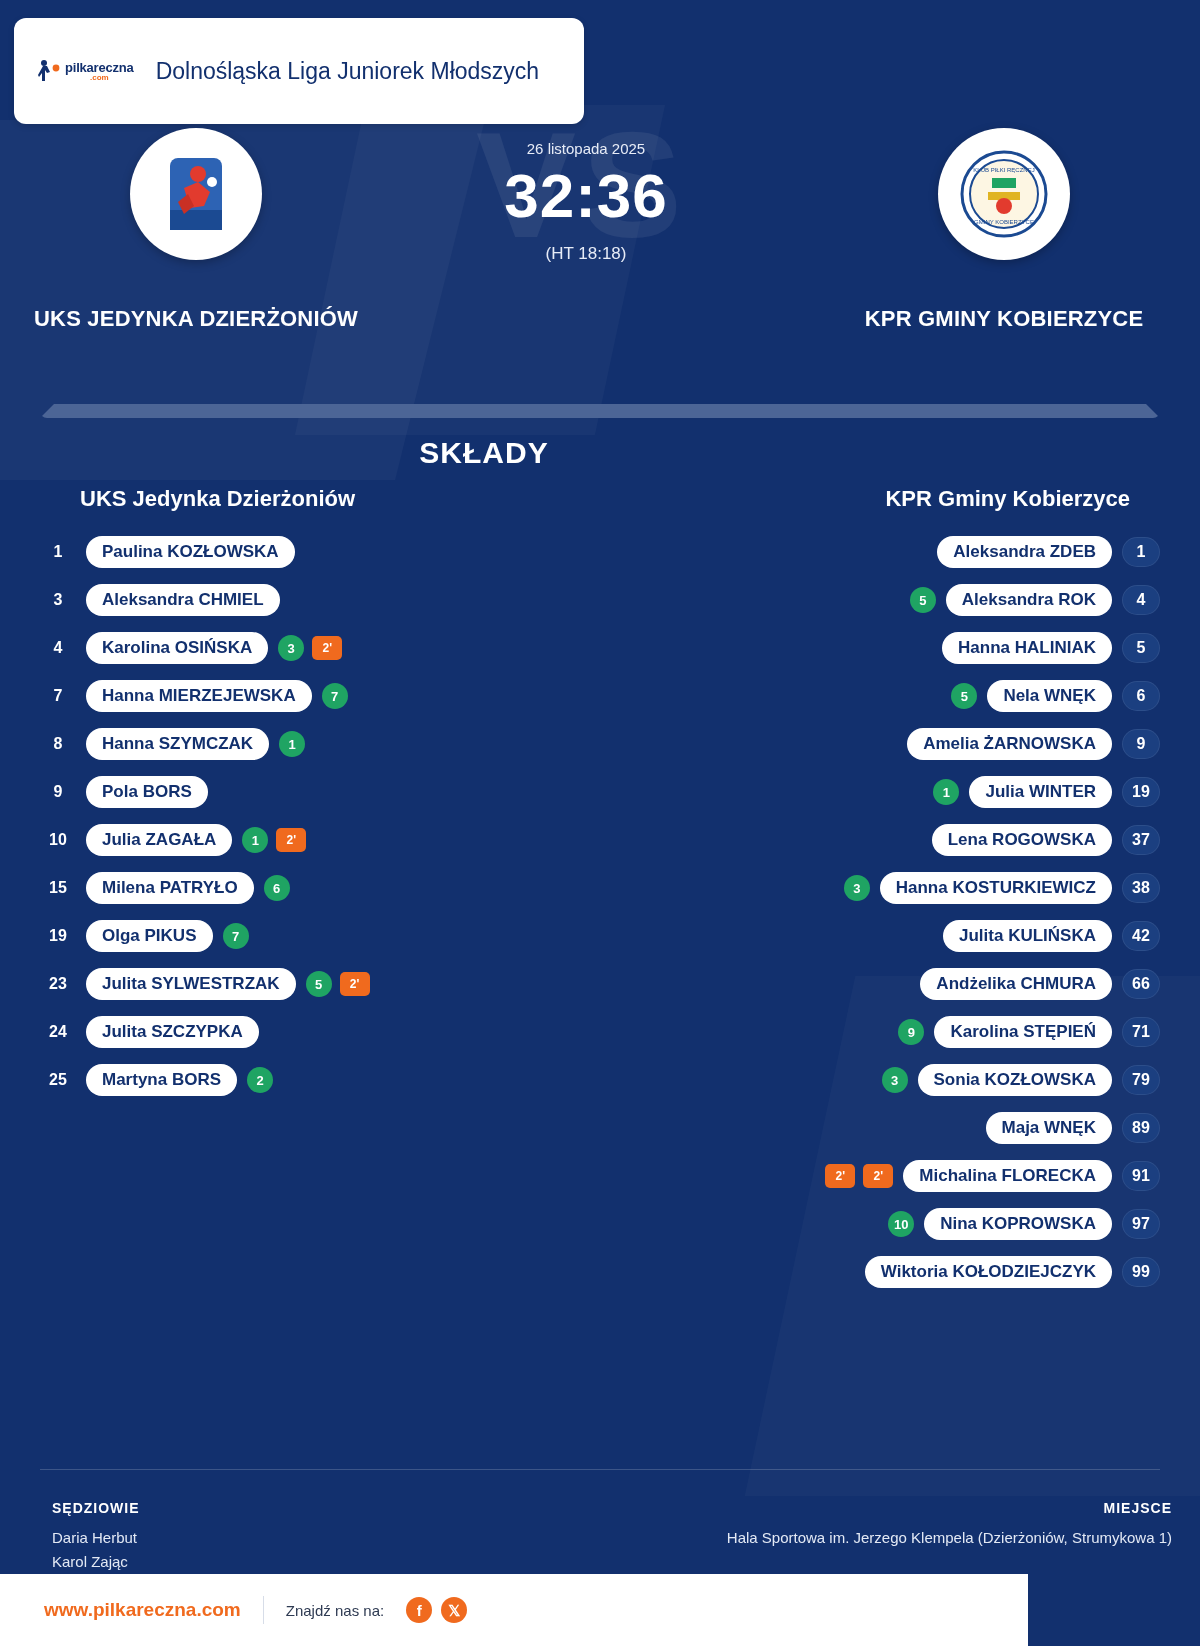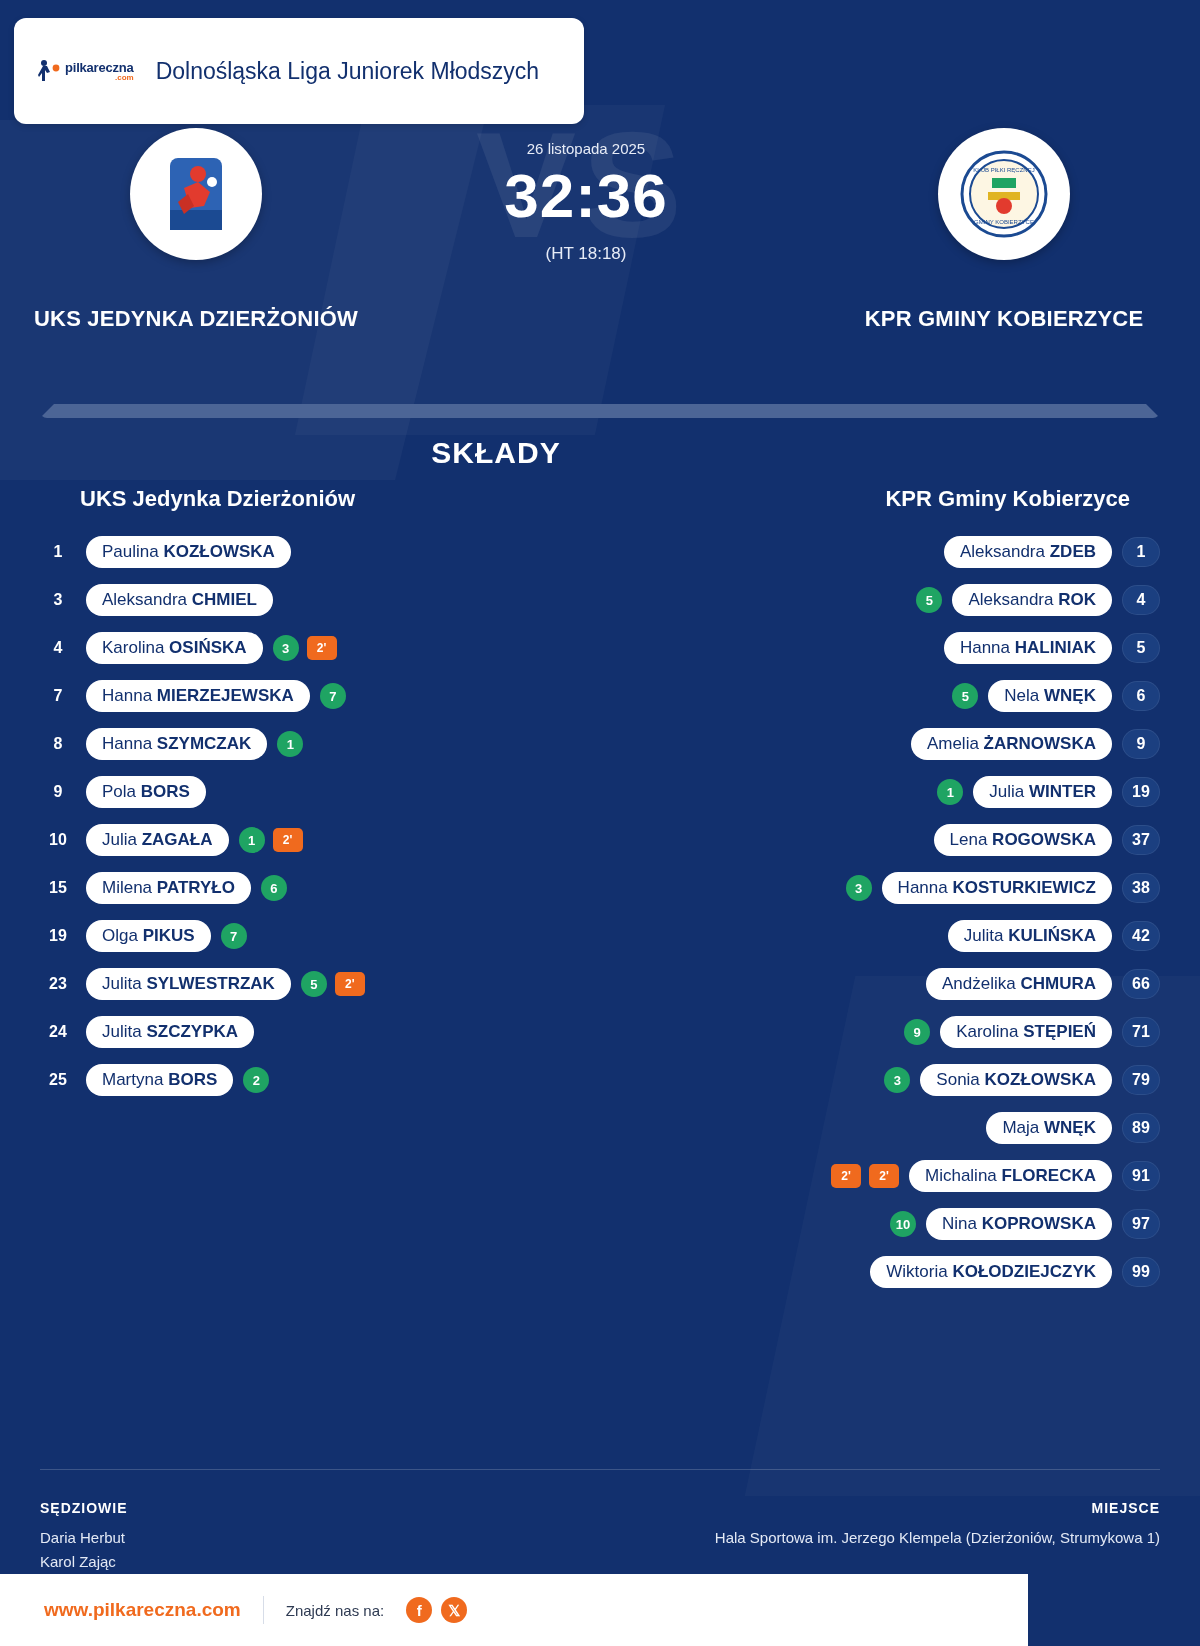--- a/index.html
+++ b/index.html
@@ -81,21 +81,21 @@
   .brand-text .b1 {
     font-size: 13px;
     font-weight: bold;
     color: #12306e;
     letter-spacing: -0.2px;
   }
   .brand-text .b2 {
     font-size: 8px;
     font-weight: bold;
     color: #f06a1e;
-    text-align: right;
+    text-align: center;
   }
   .league-name {
     font-size: 23px;
     color: #12306e;
     font-weight: normal;
   }
 
   
   .score-row {
     position: absolute;
@@ -160,21 +160,21 @@
     position: absolute;
     left: 40px; top: 404px;
     width: 1120px; height: 14px;
     background: #4c6596;
     border-radius: 7px;
     clip-path: polygon(14px 0, calc(100% - 14px) 0, 100% 100%, 0 100%);
   }
 
   .section-title {
     position: absolute;
-    left: 12px; top: 436px;
+    left: 0; top: 436px;
     width: 968px;
     text-align: center;
     color: #ffffff;
     font-size: 30px;
     font-weight: bold;
     letter-spacing: 1px;
   }
 
   
   .lineups {
@@ -223,21 +223,21 @@
   .pname {
     background: #ffffff;
     color: #12306e;
     border-radius: 16px;
     padding: 6px 16px;
     font-size: 17px;
     white-space: nowrap;
     line-height: 1.15;
   }
   .pname b { font-weight: bold; }
-  .pname .first { font-weight: normal; }
+  .pname .first { font-weight: bold; }
 
   .ev {
     display: inline-flex;
     align-items: center;
     justify-content: center;
     font-size: 13px;
     font-weight: bold;
     color: #ffffff;
   }
   .ev.goal {
@@ -258,21 +258,21 @@
 
   
   .foot-divider {
     position: absolute;
     left: 40px; bottom: 176px;
     width: 1120px; height: 1px;
     background: rgba(255,255,255,0.18);
   }
   .foot-info {
     position: absolute;
-    left: 40px; bottom: 72px;
+    left: 52px; bottom: 72px;
     width: 1120px;
     display: flex;
     justify-content: space-between;
   }
   .foot-left { width: 420px; }
   .foot-right { width: 460px; text-align: right; }
   .foot-label {
     color: #ffffff;
     font-size: 14px;
     font-weight: bold;

